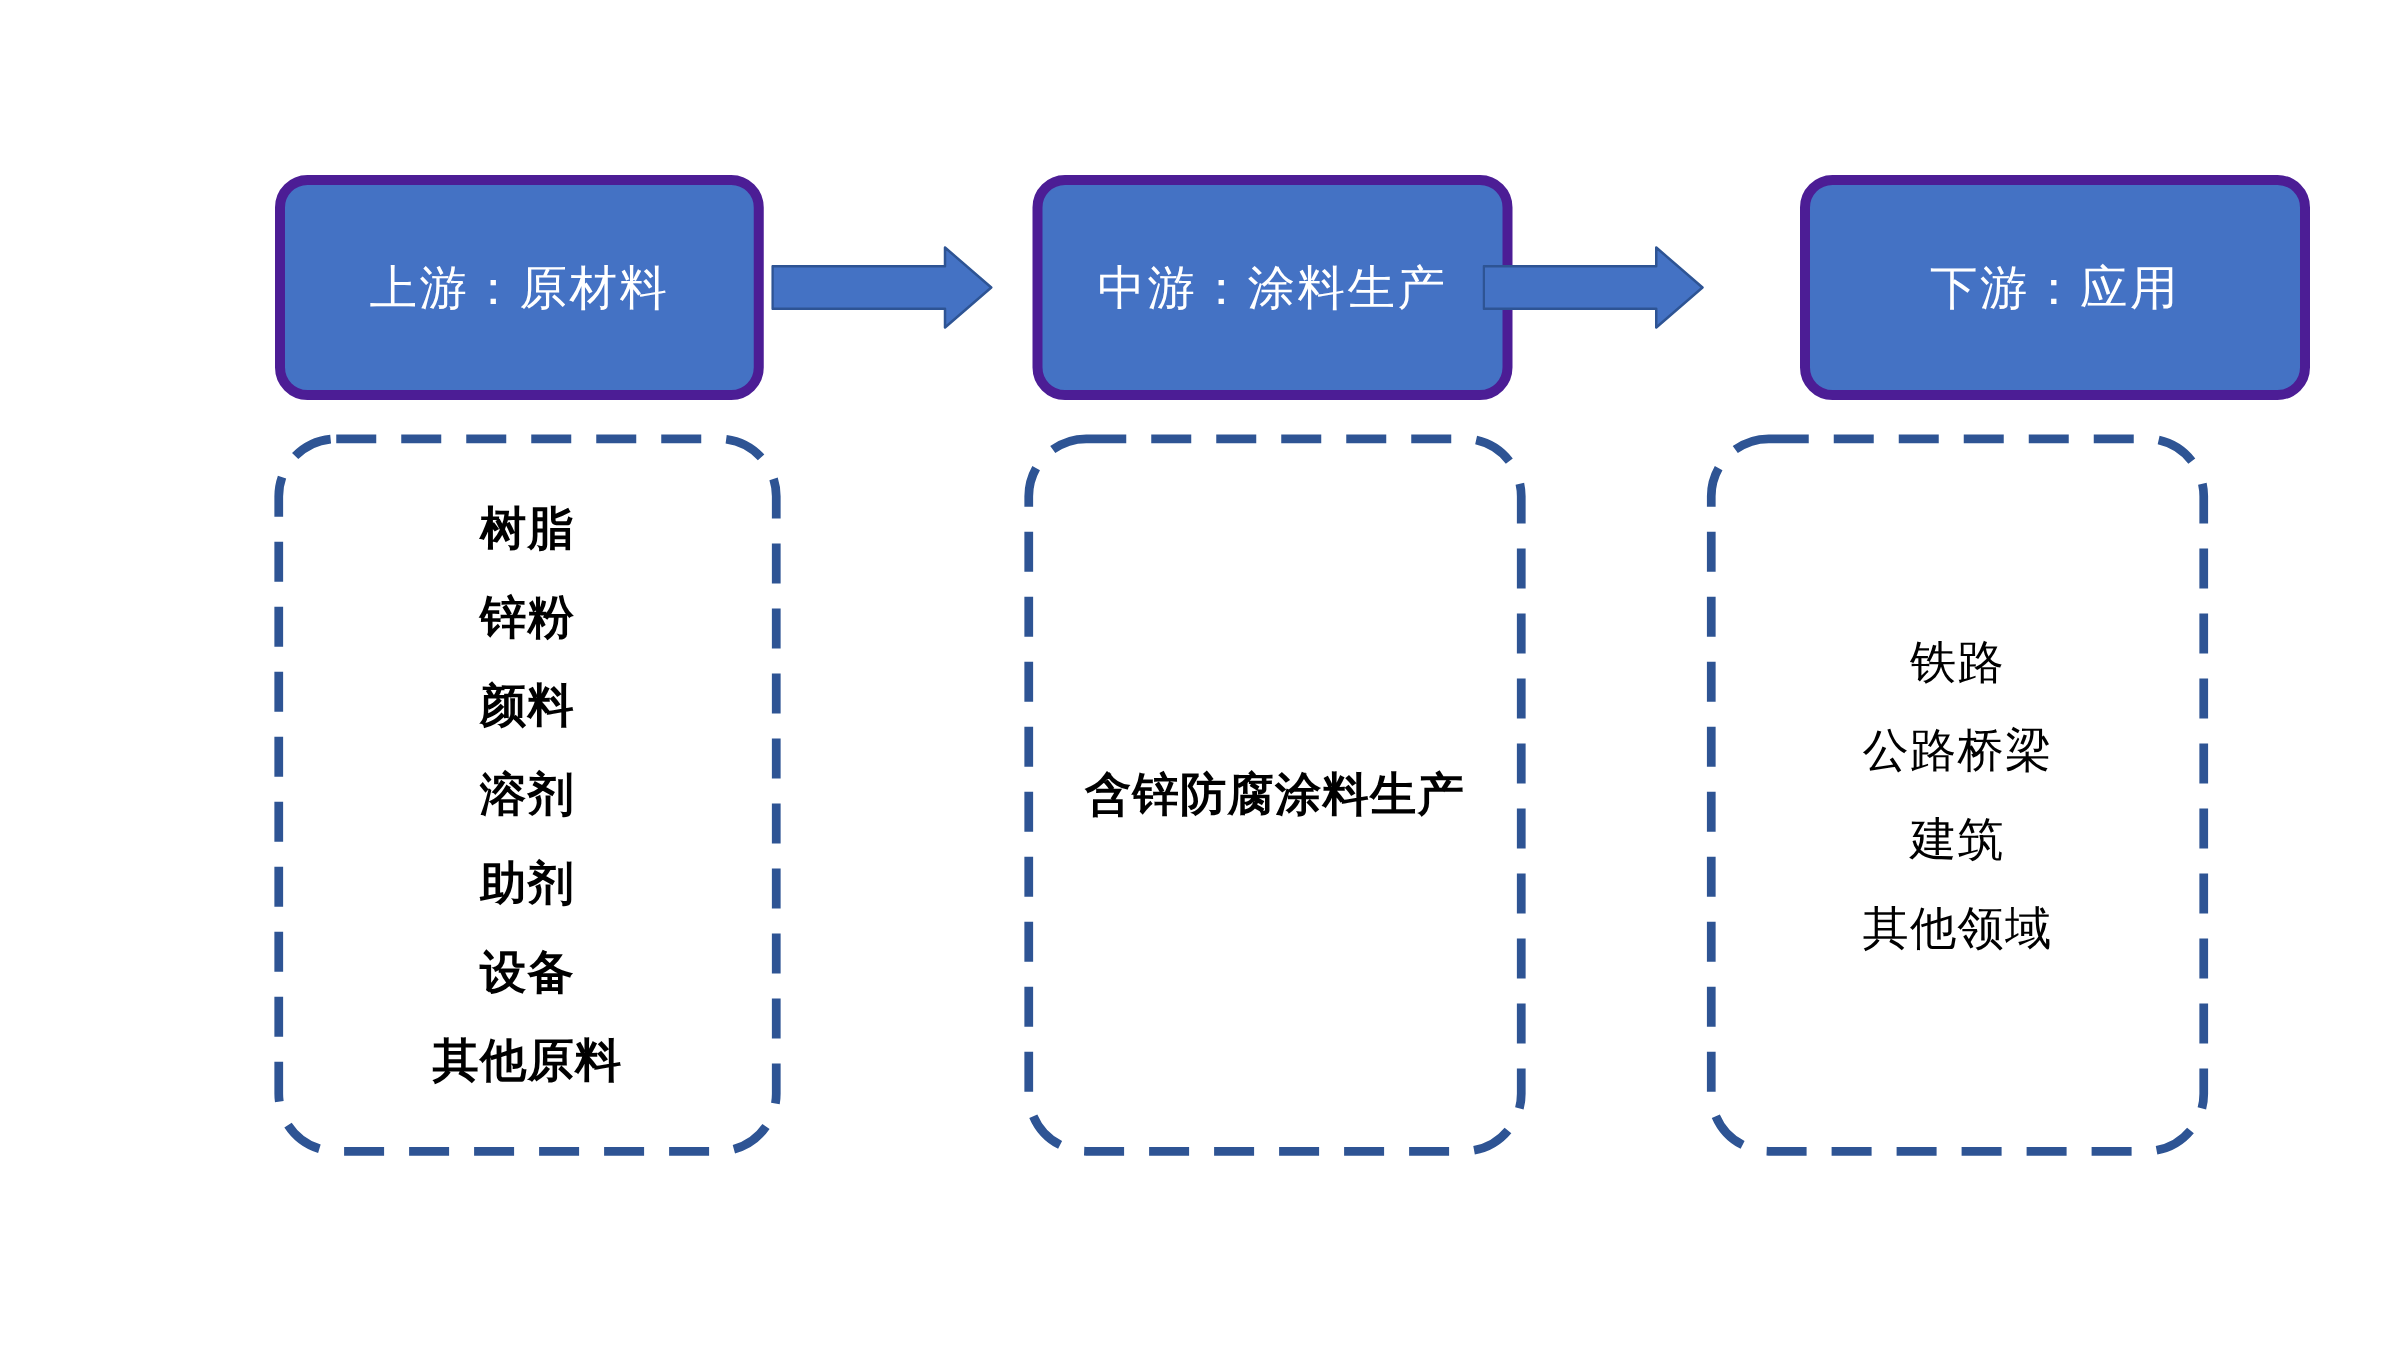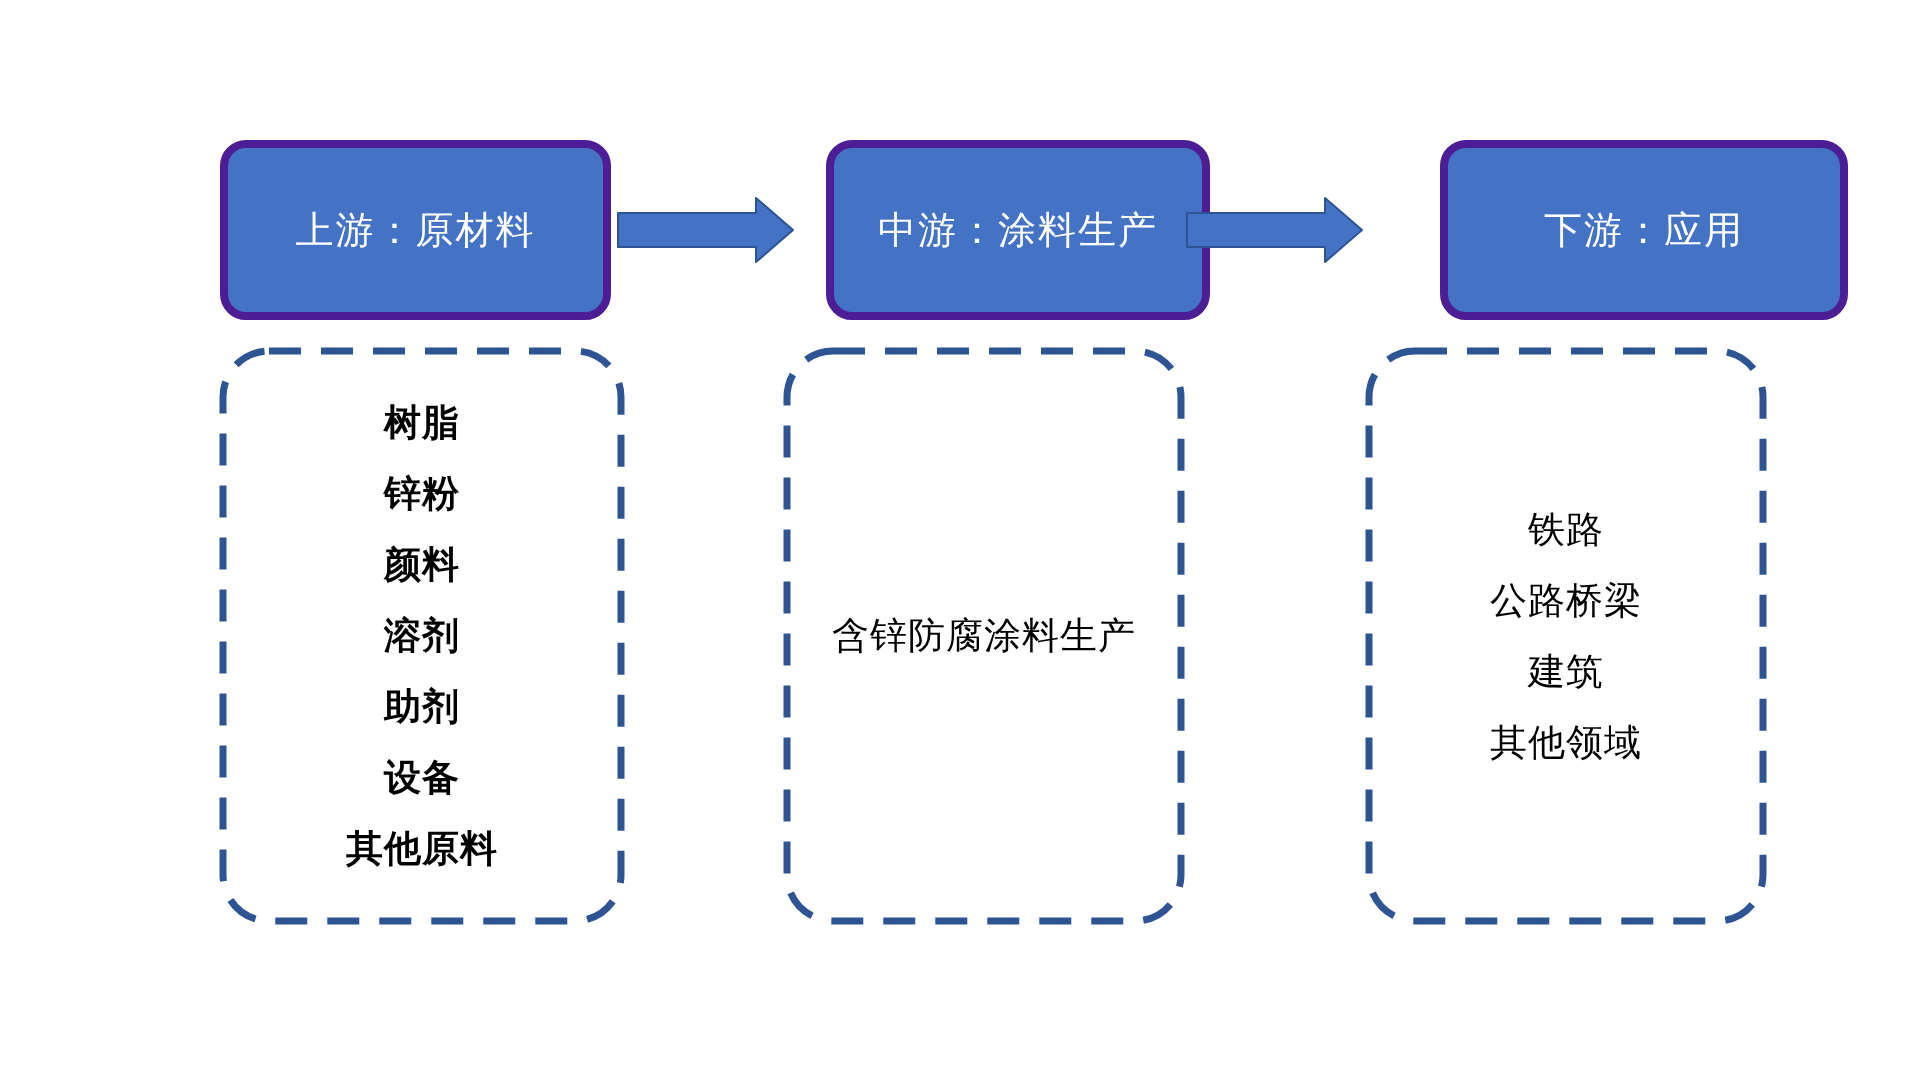--- a/index.html
+++ b/index.html
@@ -48,21 +48,21 @@
   #arrow-1 { left: 617px; }
   #arrow-2 { left: 1186px; }
 
   
   .panel {
     position: absolute;
     top: 347px;
     height: 578px;
   }
   #panel-upstream   { left: 219px;  width: 406px; font-weight: bold; }
-  #panel-midstream  { left: 783px;  width: 402px; }
+  #panel-midstream  { left: 819px;  width: 402px; font-weight: bold; }
   #panel-downstream { left: 1365px; width: 402px; }
 
   .panel-border {
     position: absolute;
     inset: 0;
     width: 100%;
     height: 100%;
     display: block;
   }
   .panel-list {

